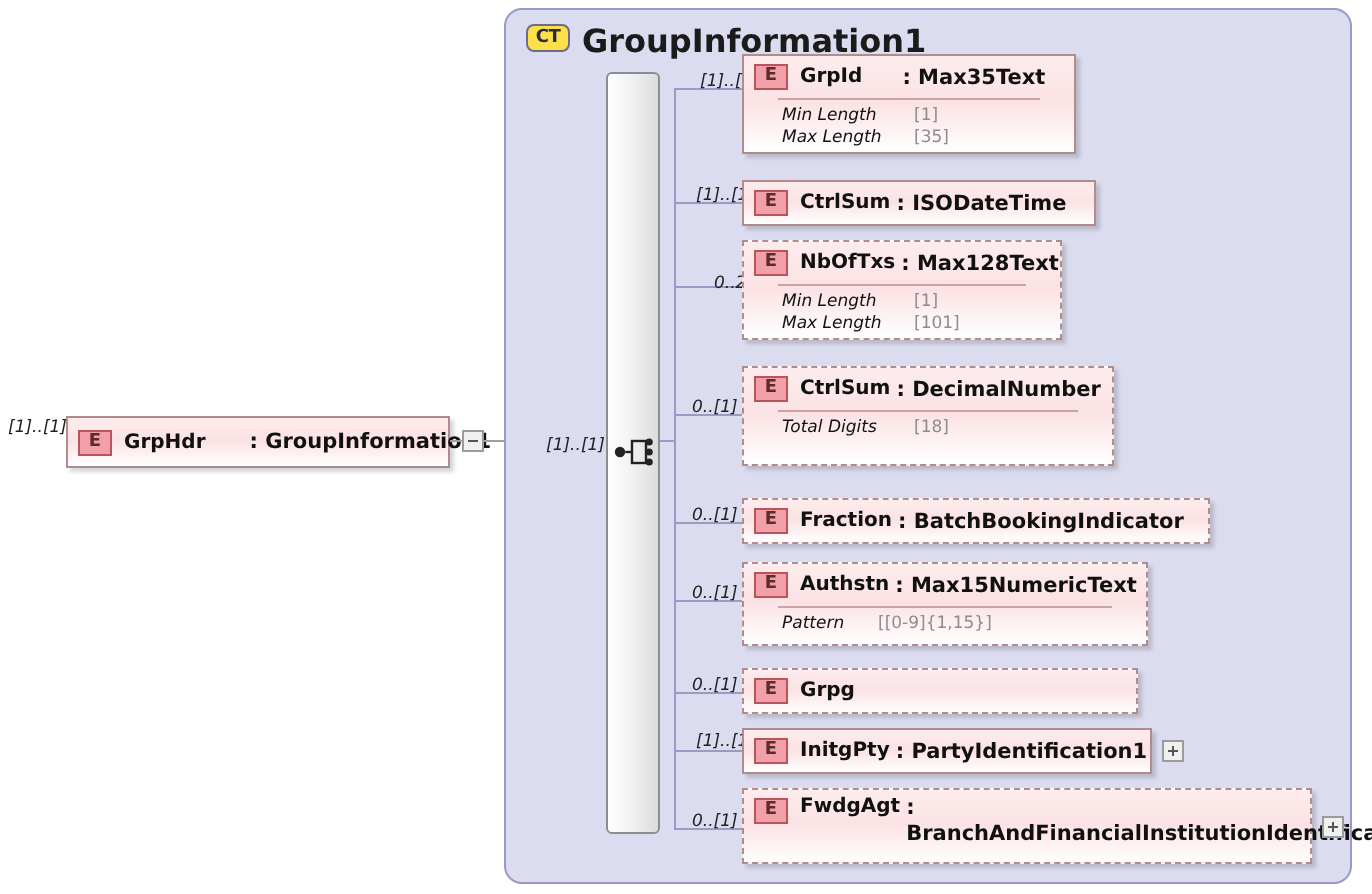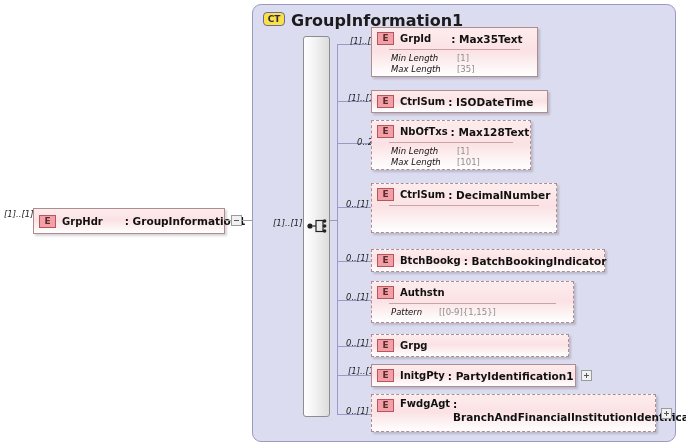--- a/index.html
+++ b/index.html
@@ -271,39 +271,44 @@
 
   <div class="hline" style="left:337px; top:207px; width:34px;"></div>
   <div class="card" style="left:346px; top:199px;">0..[1]</div>
   <div class="elem optional" style="left:371px; top:183px; width:186px; height:50px;">
     <div class="elem-head">
       <span class="e-badge">E</span>
       <span class="elem-name">CtrlSum</span>
       <span class="elem-type">: DecimalNumber</span>
     </div>
     <div class="facets">
+      <div class="facet-row">
+        <span class="facet-name">Total Digits</span>
+        <span class="facet-val">[18]</span>
+      </div>
     </div>
   </div>
 
   <div class="hline" style="left:337px; top:261px; width:34px;"></div>
   <div class="card" style="left:346px; top:253px;">0..[1]</div>
   <div class="elem optional" style="left:371px; top:249px; width:234px; height:23px;">
     <div class="elem-head">
       <span class="e-badge">E</span>
-      <span class="elem-name">BtchBookg</span>
+      <span class="elem-name">Fraction</span>
       <span class="elem-type">: BatchBookingIndicator</span>
     </div>
   </div>
 
   <div class="hline" style="left:337px; top:300px; width:34px;"></div>
   <div class="card" style="left:346px; top:292px;">0..[1]</div>
   <div class="elem optional" style="left:371px; top:281px; width:203px; height:42px;">
     <div class="elem-head">
       <span class="e-badge">E</span>
       <span class="elem-name">Authstn</span>
+      <span class="elem-type">: Max15NumericText</span>
     </div>
     <div class="facets">
       <div class="facet-row">
         <span class="facet-name" style="width:48px;">Pattern</span>
         <span class="facet-val">[[0-9]{1,15}]</span>
       </div>
     </div>
   </div>
 
   <div class="hline" style="left:337px; top:346px; width:34px;"></div>

